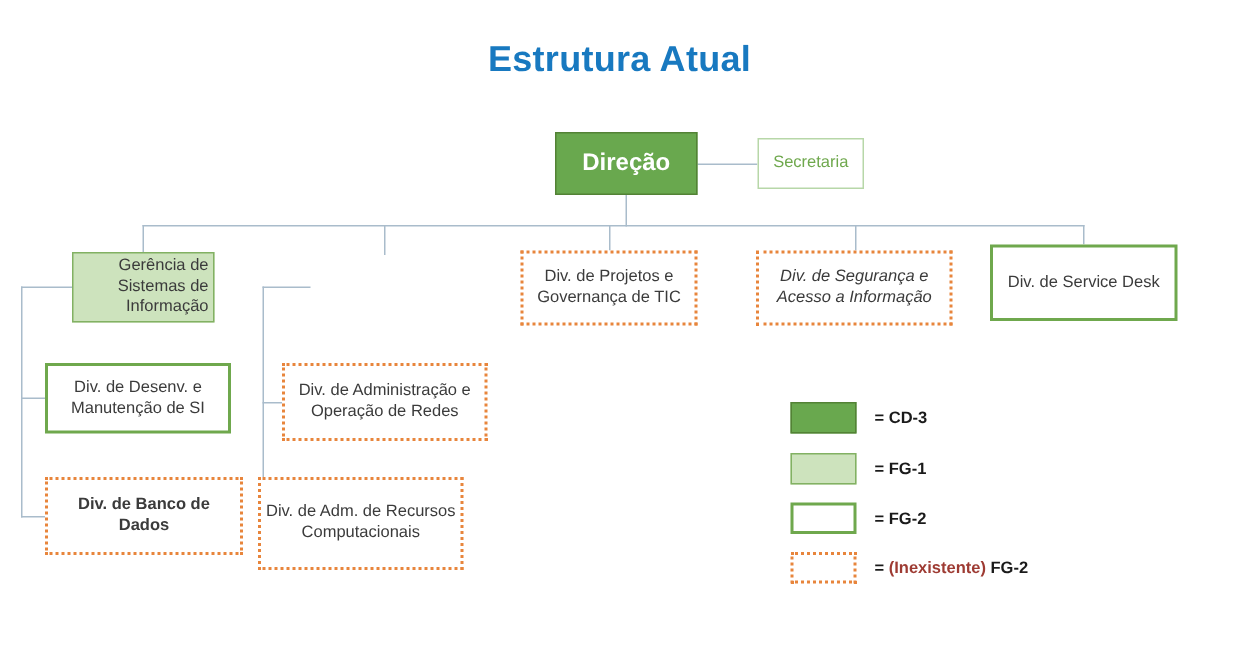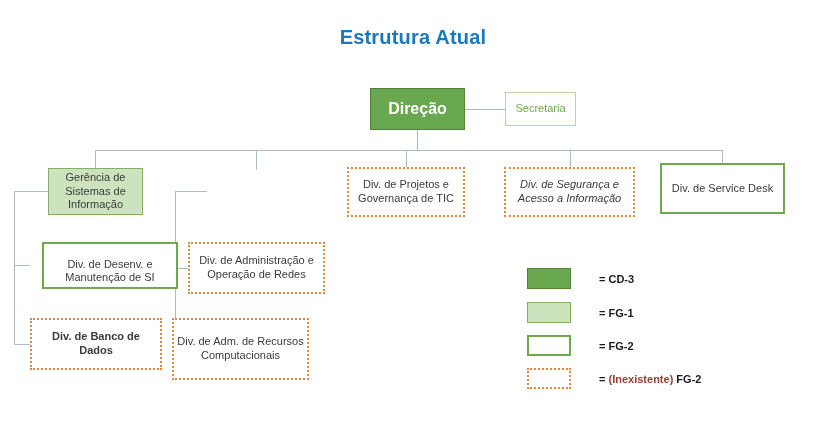--- a/index.html
+++ b/index.html
@@ -10,21 +10,21 @@
     width: 826px;
     height: 446px;
     background: #ffffff;
     overflow: hidden;
   }
   .title {
     position: absolute;
     left: 0; top: 26px;
     width: 100%;
     text-align: center;
-    font-size: 20px;
+    font-size: 24px;
     font-weight: bold;
     color: var(--title-color, #1879C0);
     letter-spacing: .2px;
   }
   .line { position: absolute; background: var(--connector-color, #A9BCCB); }
   .box {
     position: absolute;
     display: flex; align-items: center; justify-content: center;
     text-align: center;
     font-size: 11px;
@@ -43,21 +43,21 @@
   .fg1 {
     background: var(--light-green-fill, #CDE3BD);
     border: 1px solid var(--light-green-border, #82B163);
   }
   .fg2 { border: 2px solid var(--green-border2, #6FA84D); }
   .fg2x { border: 2px dotted var(--orange, #E8853C); }
   .sec {
     border: 1px solid var(--secretaria-border, #B7D7A8);
     color: var(--secretaria-text, #6FA84D);
   }
-  .legend-row { position: absolute; display: flex; align-items: center; gap: 28px; }
+  .legend-row { position: absolute; display: flex; align-items: center; gap: 12px; }
   .swatch { width: 44px; height: 21px; display: inline-block; background: #fff; }
   .swatch.cd3 { background: var(--green-fill, #69A84E); border: 1px solid var(--green-border, #538235); }
   .swatch.fg1 { background: var(--light-green-fill, #CDE3BD); border: 1px solid var(--light-green-border, #82B163); }
   .swatch.fg2 { background: #fff; border: 2px solid var(--green-border2, #6FA84D); }
   .swatch.fg2x { background: #fff; border: 2px dotted var(--orange, #E8853C); }
   .legend-label { font-size: 11px; font-weight: bold; color: #1a1a1a; white-space: nowrap; }
   .red { color: var(--dark-red, #9E3B33); }
 </style>
 </head>
 <body>
@@ -85,34 +85,34 @@
   <div class="line" style="left:175px; top:268px; width:13px; height:1px;"></div>
   <div class="line" style="left:175px; top:348px; width:13px; height:1px;"></div>
 
   <div class="box cd3" style="left:370px; top:88px; width:95px; height:42px;">
     <span>Direção</span>
   </div>
   <div class="box sec" style="left:505px; top:92px; width:71px; height:34px;">
     <span>Secretaria</span>
   </div>
 
-  <div class="box fg1" style="left:48px; top:168px; width:95px; height:47px;">
+  <div class="box fg1" style="left:48px; top:168px; width:95px; height:47px;text-align:right;">
     <span>Gerência de Sistemas de Informação</span>
   </div>
   <div class="box fg2x" style="left:347px; top:167px; width:118px; height:50px;">
     <span>Div. de Projetos e Governança de TIC</span>
   </div>
   <div class="box fg2x" style="left:504px; top:167px; width:131px; height:50px;font-style:italic;">
     <span>Div. de Segurança e Acesso a Informação</span>
   </div>
   <div class="box fg2" style="left:660px; top:163px; width:125px; height:51px;">
     <span>Div. de Service Desk</span>
   </div>
 
-  <div class="box fg2" style="left:42px; top:242px; width:136px; height:47px;align-items:flex-end;">
+  <div class="box fg2" style="left:30px; top:242px; width:124px; height:47px;">
     <span>Div. de Desenv. e Manutenção de SI</span>
   </div>
   <div class="box fg2x" style="left:30px; top:318px; width:132px; height:52px;font-weight:bold;">
     <span>Div. de Banco de Dados</span>
   </div>
 
   <div class="box fg2x" style="left:188px; top:242px; width:137px; height:52px;">
     <span>Div. de Administração e Operação de Redes</span>
   </div>
   <div class="box fg2x" style="left:172px; top:318px; width:137px; height:62px;">

